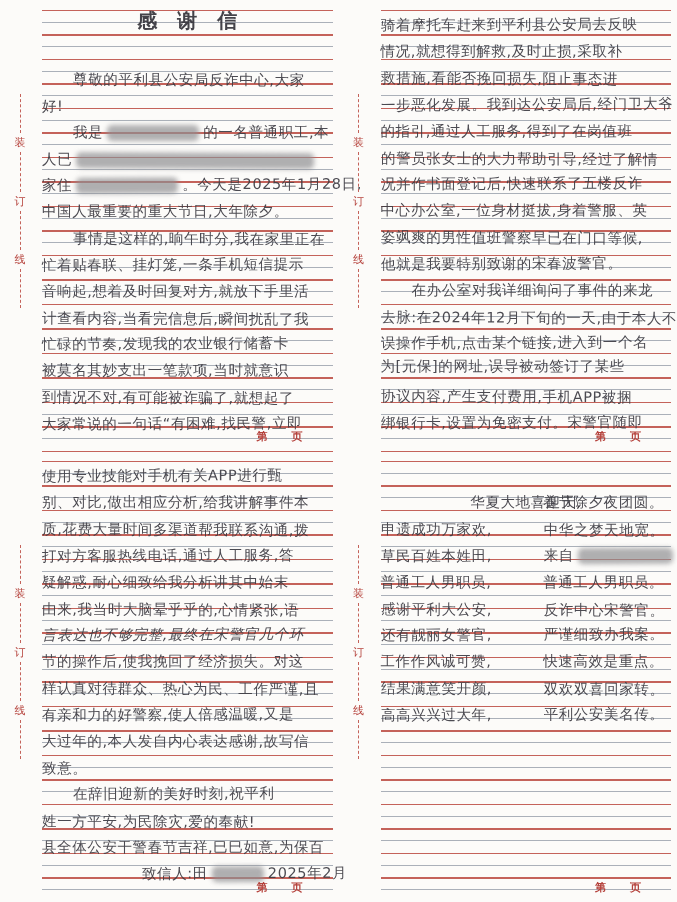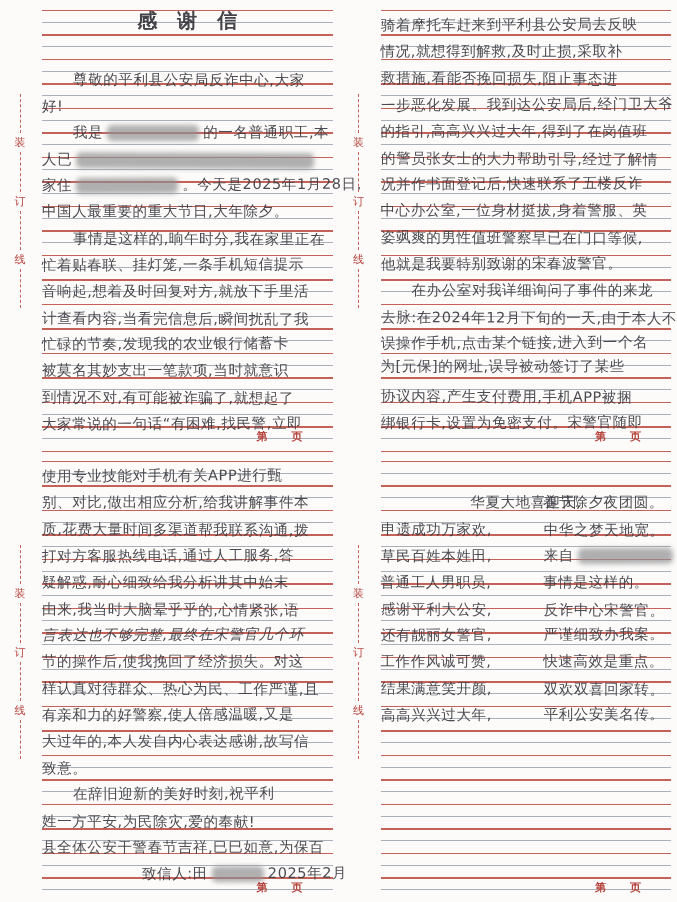--- a/index.html
+++ b/index.html
@@ -155,21 +155,21 @@
         <div class="line" style="transform: rotate(0deg);">
           <span class="txt">情况,就想得到解救,及时止损,采取补</span>
         </div>
         <div class="line" style="transform: rotate(0.25deg);">
           <span class="txt">救措施,看能否挽回损失,阻止事态进</span>
         </div>
         <div class="line" style="transform: rotate(-0.25deg);">
           <span class="txt">一步恶化发展。我到达公安局后,经门卫大爷</span>
         </div>
         <div class="line" style="transform: rotate(0deg);">
-          <span class="txt">的指引,高高兴兴过大年,得到了在岗值班</span>
+          <span class="txt">的指引,通过人工服务,得到了在岗值班</span>
         </div>
         <div class="line" style="transform: rotate(0.25deg);">
           <span class="txt">的警员张女士的大力帮助引导,经过了解情</span>
         </div>
         <div class="line" style="transform: rotate(-0.25deg);">
           <span class="txt">况并作书面登记后,快速联系了五楼反诈</span>
         </div>
         <div class="line" style="transform: rotate(0deg);">
           <span class="txt">中心办公室,一位身材挺拔,身着警服、英</span>
         </div>
@@ -309,21 +309,21 @@
           <span class="cright">
             <span class="txt">来自</span>
             <span class="redact" style="width: 95px;"></span>
           </span>
         </div>
         <div class="line" style="transform: rotate(0deg);">
           <span class="cleft">
             <span class="txt">普通工人男职员,</span>
           </span>
           <span class="cright">
-            <span class="txt">事情是这样的。</span>
+            <span class="txt">普通工人男职员。</span>
           </span>
         </div>
         <div class="line" style="transform: rotate(0.25deg);">
           <span class="cleft">
             <span class="txt">感谢平利大公安,</span>
           </span>
           <span class="cright">
             <span class="txt">反诈中心宋警官。</span>
           </span>
         </div>

